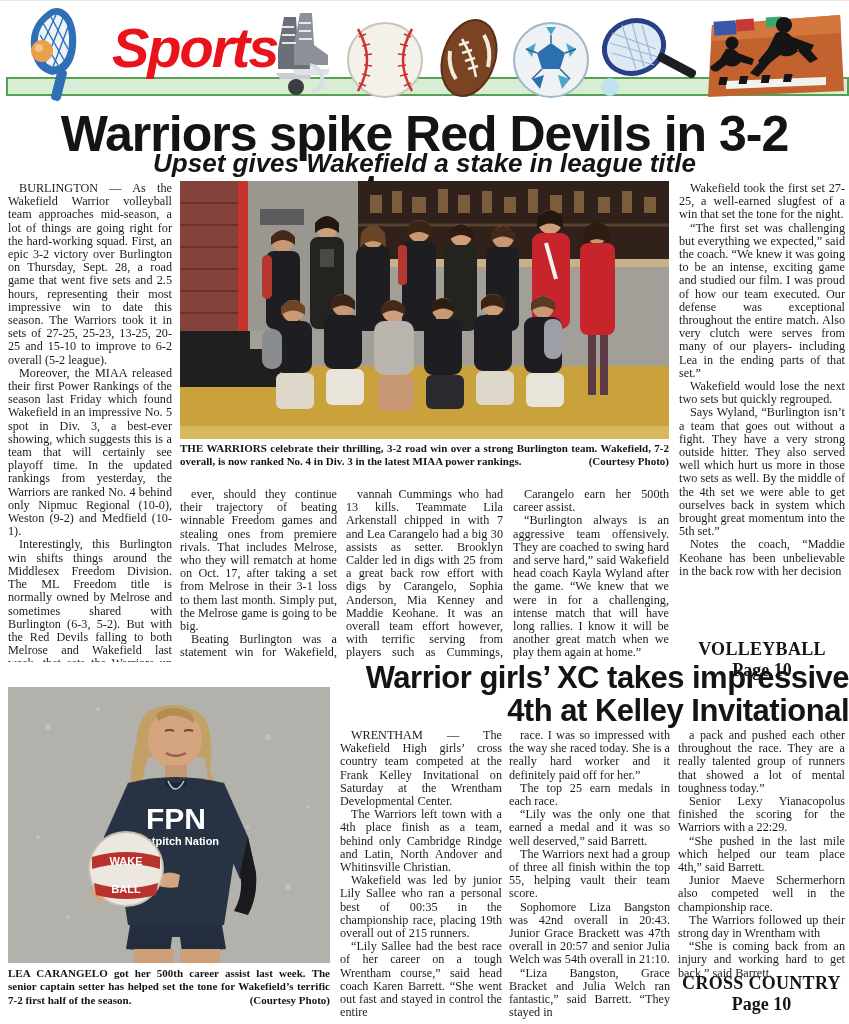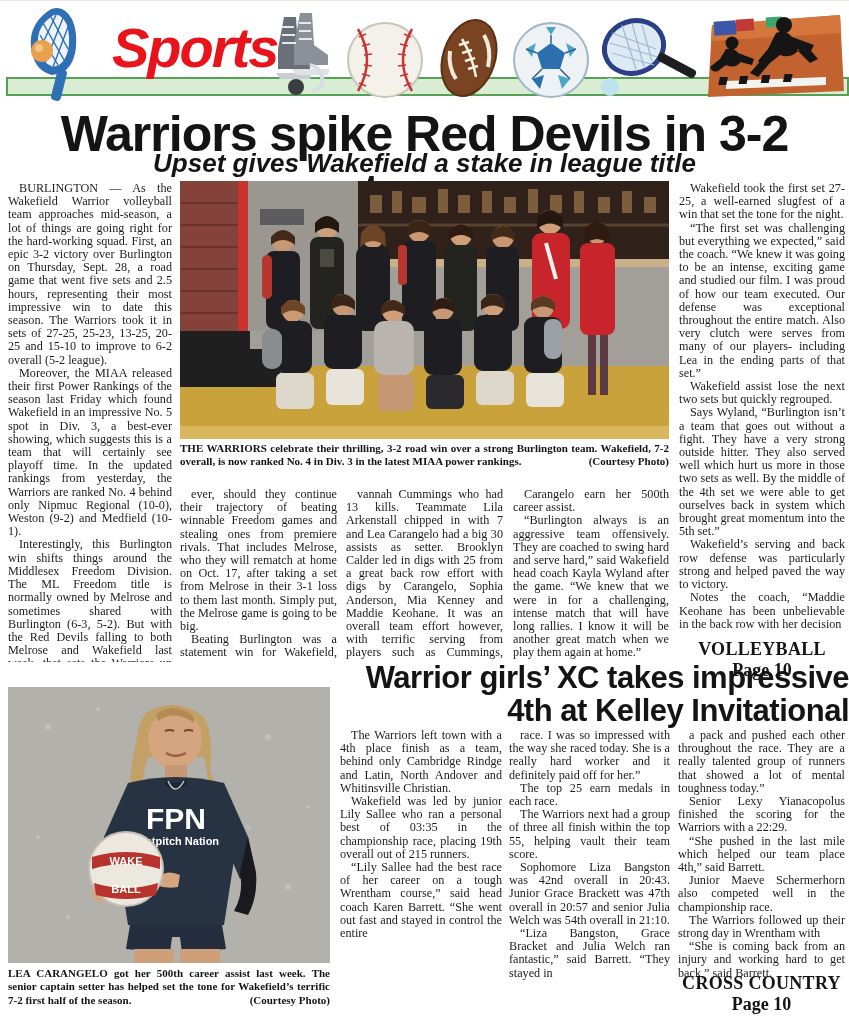--- a/index.html
+++ b/index.html
@@ -335,43 +335,44 @@
   <div class="col" style="left:346px;top:487px;width:157px;height:172px;">
       <p>vannah Cummings who had 13 kills. Teammate Lila Arkenstall chipped in with 7 and Lea Carangelo had a big 30 assists as setter. Brooklyn Calder led in digs with 25 from a great back row effort with digs by Carangelo, Sophia Anderson, Mia Kenney and Maddie Keohane. It was an overall team effort however, with terrific serving from players such as Cummings, Keohane and Kenney and would later see</p>
     </div>
   <div class="col" style="left:513px;top:487px;width:156px;height:172px;">
       <p>Carangelo earn her 500th career assist.</p>
       <p>“Burlington always is an aggressive team offensively. They are coached to swing hard and serve hard,” said Wakefield head coach Kayla Wyland after the game. “We knew that we were in for a challenging, intense match that will have long rallies. I know it will be another great match when we play them again at home.”</p>
     </div>
   <div class="col" style="left:679px;top:181px;width:166px;height:452px;">
       <p>Wakefield took the first set 27-25, a well-earned slugfest of a win that set the tone for the night.</p>
       <p>“The first set was challenging but everything we expected,” said the coach. “We knew it was going to be an intense, exciting game and studied our film. I was proud of how our team executed. Our defense was exceptional throughout the entire match. Also very clutch were serves from many of our players- including Lea in the ending parts of that set.”</p>
-      <p>Wakefield assist lose the next two sets but quickly regrouped.</p>
+      <p>Wakefield would lose the next two sets but quickly regrouped.</p>
       <p>Says Wyland, “Burlington isn’t a team that goes out without a fight. They have a very strong outside hitter. They also served well which hurt us more in those two sets as well. By the middle of the 4th set we were able to get ourselves back in system which brought great momentum into the 5th set.”</p>
-      <p>Wakefield’s serving and back row defense was particularly strong and helped paved the way to victory.</p>
       <p>Notes the coach, “Maddie Keohane has been unbelievable in the back row with her decision</p>
     </div>
 
   <div class="jump" style="left:679px;top:638px;width:166px;">
     <span class="jump-label">VOLLEYBALL</span><span class="jump-page"> Page 10</span>
   </div>
 
   <div class="headline2">
     <div>Warrior girls’ XC takes impressive</div>
     <div>4th at Kelley Invitational</div>
   </div>
 
   <div class="col" style="left:340px;top:728px;width:162px;height:292px;">
+      <p>WRENTHAM — The Wakefield High girls’ cross country team competed at the Frank Kelley Invitational on Saturday at the Wrentham Developmental Center.</p>
       <p>The Warriors left town with a 4th place finish as a team, behind only Cambridge Rindge and Latin, North Andover and Whitinsville Christian.</p>
-      <p>Wakefield was led by junior Lily Sallee who ran a personal best of 03:35 in the championship race, placing 19th overall out of 215 runners.</p>
+      <p>Wakefield was led by junior Lily Sallee who ran a personal best of 00:35 in the championship race, placing 19th overall out of 215 runners.</p>
       <p>“Lily Sallee had the best race of her career on a tough Wrentham course,” said head coach Karen Barrett. “She went out fast and stayed in control the entire</p>
     </div>
   <div class="col" style="left:509px;top:728px;width:161px;height:292px;">
       <p>race. I was so impressed with the way she raced today. She is a really hard worker and it definitely paid off for her.”</p>
       <p>The top 25 earn medals in each race.</p>
+      <p>“Lily was the only one that earned a medal and it was so well deserved,” said Barrett.</p>
       <p>The Warriors next had a group of three all finish within the top 55, helping vault their team score.</p>
       <p>Sophomore Liza Bangston was 42nd overall in 20:43. Junior Grace Brackett was 47th overall in 20:57 and senior Julia Welch was 54th overall in 21:10.</p>
       <p>“Liza Bangston, Grace Bracket and Julia Welch ran fantastic,” said Barrett. “They stayed in</p>
     </div>
   <div class="col" style="left:678px;top:728px;width:167px;height:262px;">
       <p>a pack and pushed each other throughout the race. They are a really talented group of runners that showed a lot of mental toughness today.”</p>
       <p>Senior Lexy Yianacopolus finished the scoring for the Warriors with a 22:29.</p>
       <p>“She pushed in the last mile which helped our team place 4th,” said Barrett.</p>
       <p>Junior Maeve Schermerhorn also competed well in the championship race.</p>
       <p>The Warriors followed up their strong day in Wrentham with</p>

